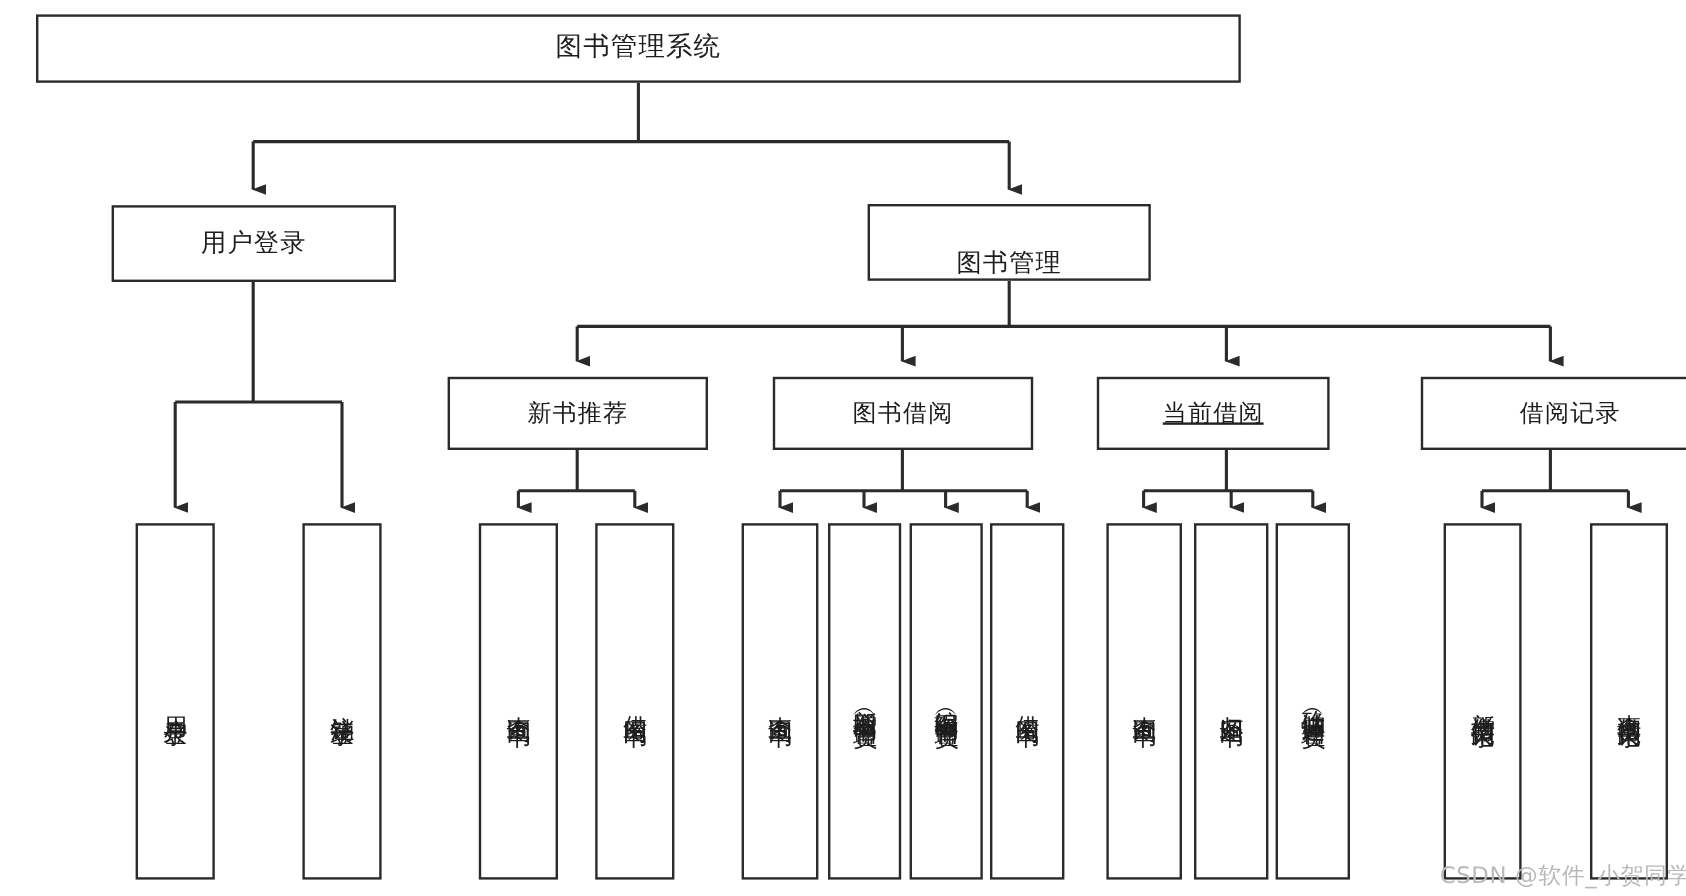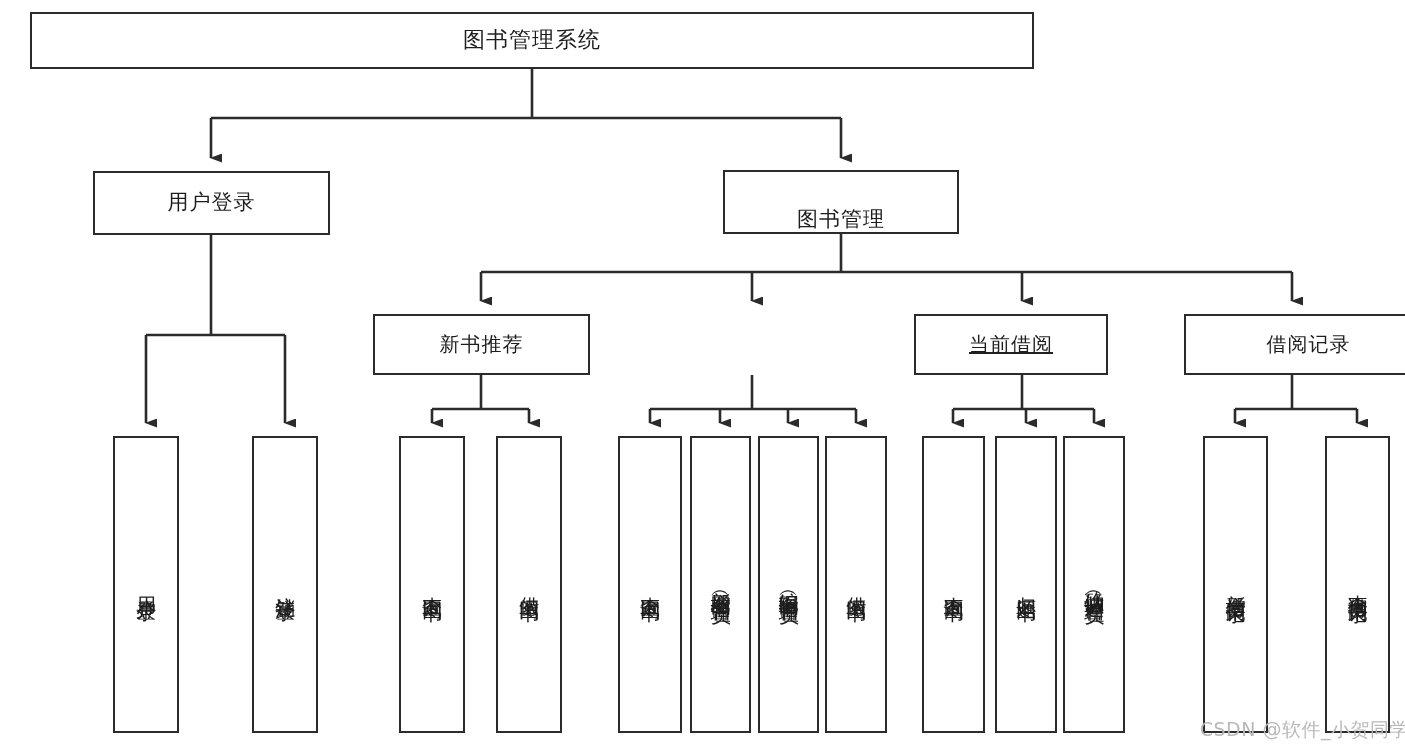--- a/index.html
+++ b/index.html
@@ -131,20 +131,23 @@
   <div class="node level1" style="left: 81px; top: 171px; width: 237px; height: 64px;">
     <span class="label">用户登录</span>
   </div>
   <div class="node level1" style="left: 711px; top: 170px; width: 236px; height: 64px; align-items: flex-end;">
     <span class="label">图书管理</span>
   </div>
 
   <div class="node level2" style="left: 361px; top: 314px; width: 217px; height: 61px;">
     <span class="label">新书推荐</span>
   </div>
+  <div class="node level2" style="left: 632px; top: 314px; width: 217px; height: 61px;">
+    <span class="label">图书借阅</span>
+  </div>
   <div class="node level2" style="left: 902px; top: 314px; width: 194px; height: 61px; text-decoration: underline;">
     <span class="label">当前借阅</span>
   </div>
   <div class="node level2" style="left: 1172px; top: 314px; width: 249px; height: 61px;">
     <span class="label">借阅记录</span>
   </div>
 
   <div class="node leaf" style="left: 101px; top: 436px; width: 66px; height: 297px;">
     <span class="label">用户登录</span>
   </div>

